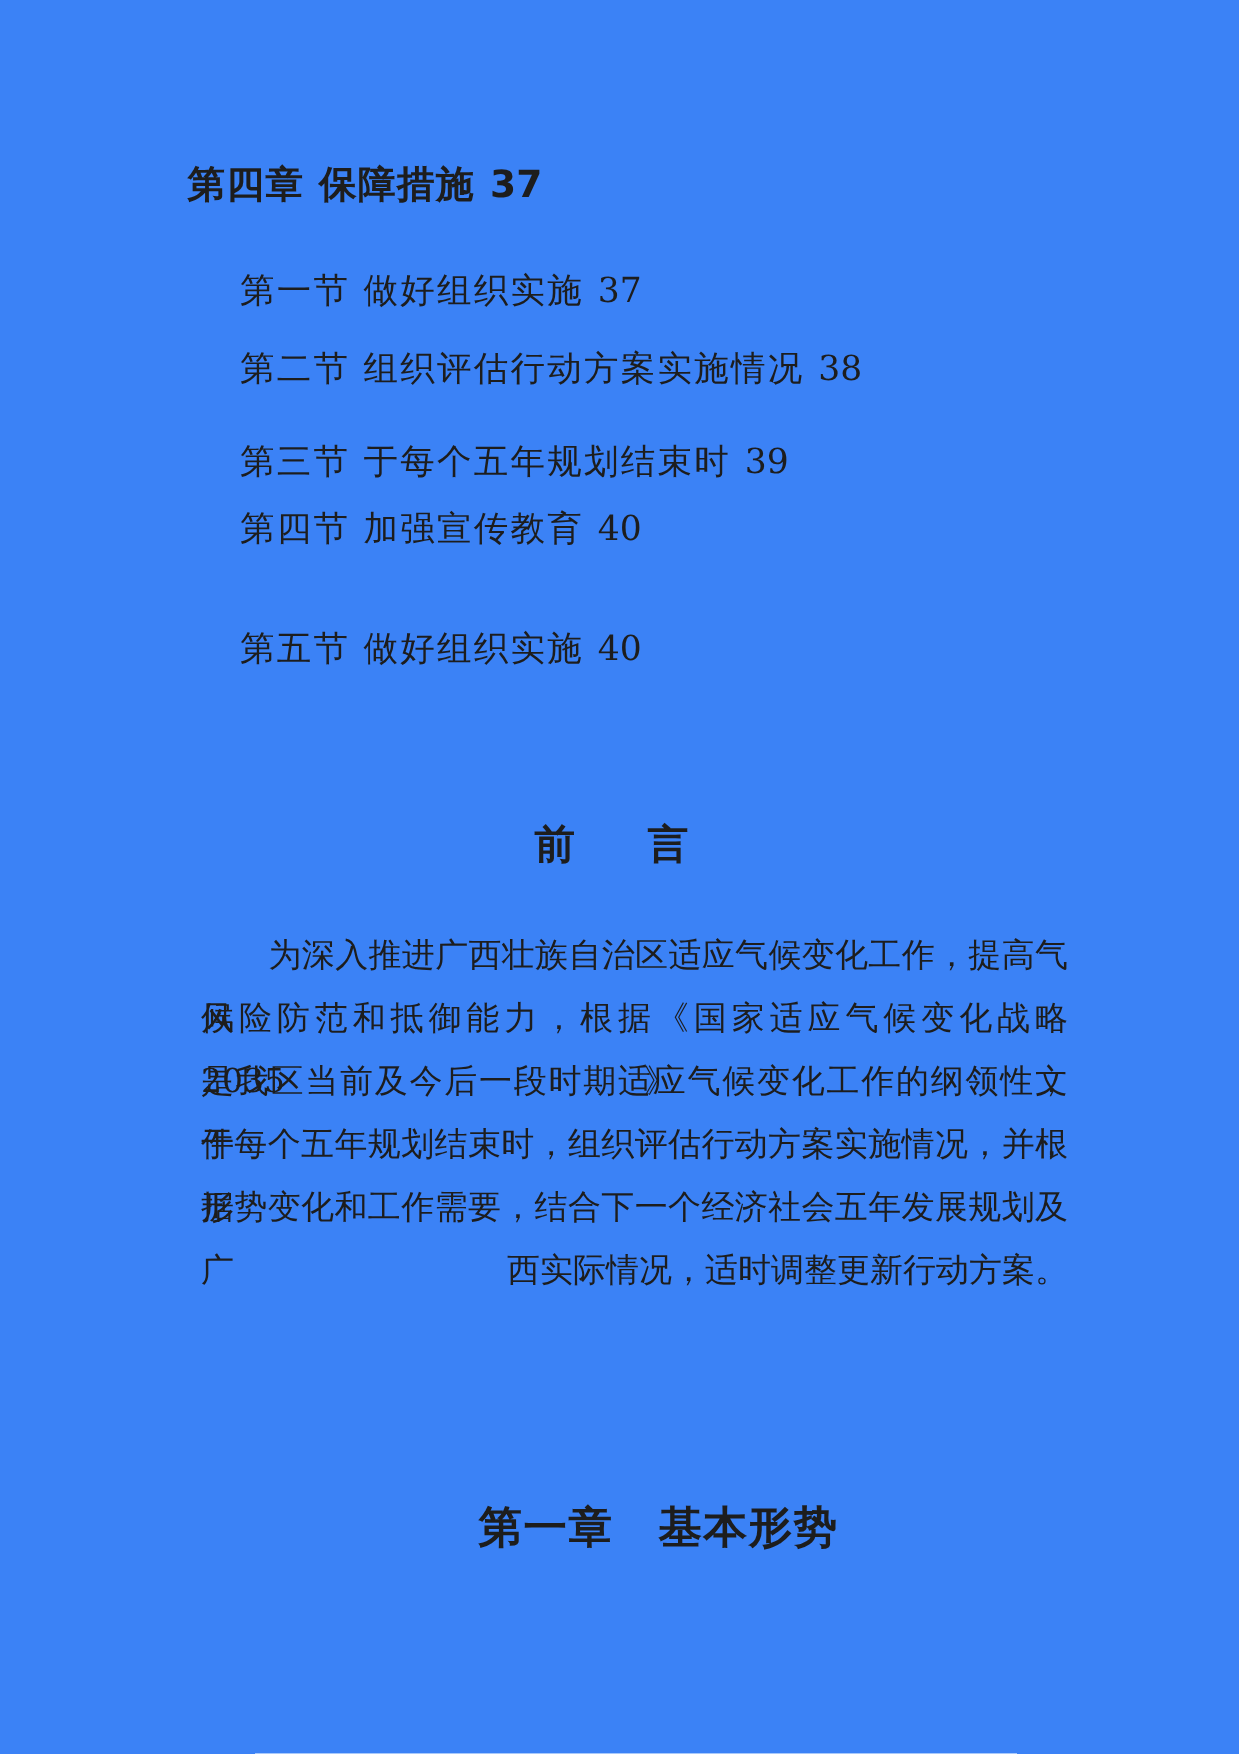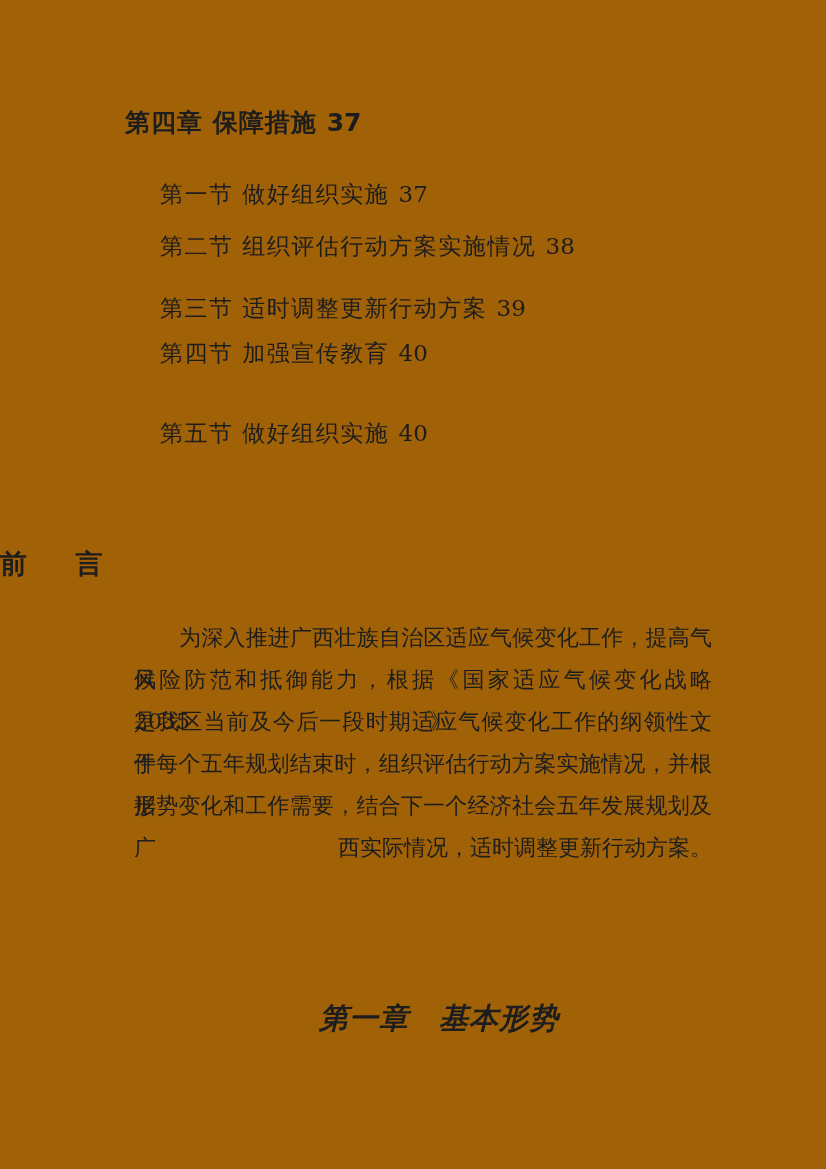--- a/index.html
+++ b/index.html
@@ -4,21 +4,21 @@
 <style>
   html, body {
     margin: 0;
     padding: 0;
     background: #ffffff;
   }
   .page {
     position: relative;
     width: 826px;
     height: 1169px;
-    background: #a16207;
+    background: #3b82f6;
     color: #1d1d1d;
     font-family: "DejaVu Serif", serif;
     overflow: hidden;
   }
 
   
   .toc-chapter {
     position: absolute;
     left: 125px;
     top: 108px;
@@ -46,21 +46,21 @@
     margin-left: 0.4em;
     letter-spacing: 0;
   }
 
   
   .preface-title {
     position: absolute;
     left: 0;
     right: 0;
     top: 548px;
-    text-align: left;
+    text-align: center;
     font-family: "DejaVu Sans", sans-serif;
     font-weight: 700;
     font-size: 27px;
     line-height: 32px;
     letter-spacing: 0.4em;
     white-space: nowrap;
   }
 
   
   .preface-body {
@@ -91,40 +91,39 @@
     left: 52px;
     right: 0;
     top: 1001px;
     text-align: center;
     font-family: "DejaVu Sans", sans-serif;
     font-weight: 700;
     font-size: 29px;
     line-height: 34px;
     letter-spacing: 1px;
     white-space: nowrap;
-    font-style: italic;
   }
 </style>
 </head>
 <body>
 
 <div class="page">
 
   <div class="toc-chapter">
     <span>第四章 保障措施</span><span class="pg">37</span>
   </div>
 
   <div class="toc-section">
     <span>第一节 做好组织实施</span><span class="pg">37</span>
   </div>
   <div class="toc-section">
     <span>第二节 组织评估行动方案实施情况</span><span class="pg">38</span>
   </div>
   <div class="toc-section">
-    <span>第三节 适时调整更新行动方案</span><span class="pg">39</span>
+    <span>第三节 于每个五年规划结束时</span><span class="pg">39</span>
   </div>
   <div class="toc-section">
     <span>第四节 加强宣传教育</span><span class="pg">40</span>
   </div>
   <div class="toc-section">
     <span>第五节 做好组织实施</span><span class="pg">40</span>
   </div>
 
   <div class="preface-title">前　言</div>
 

